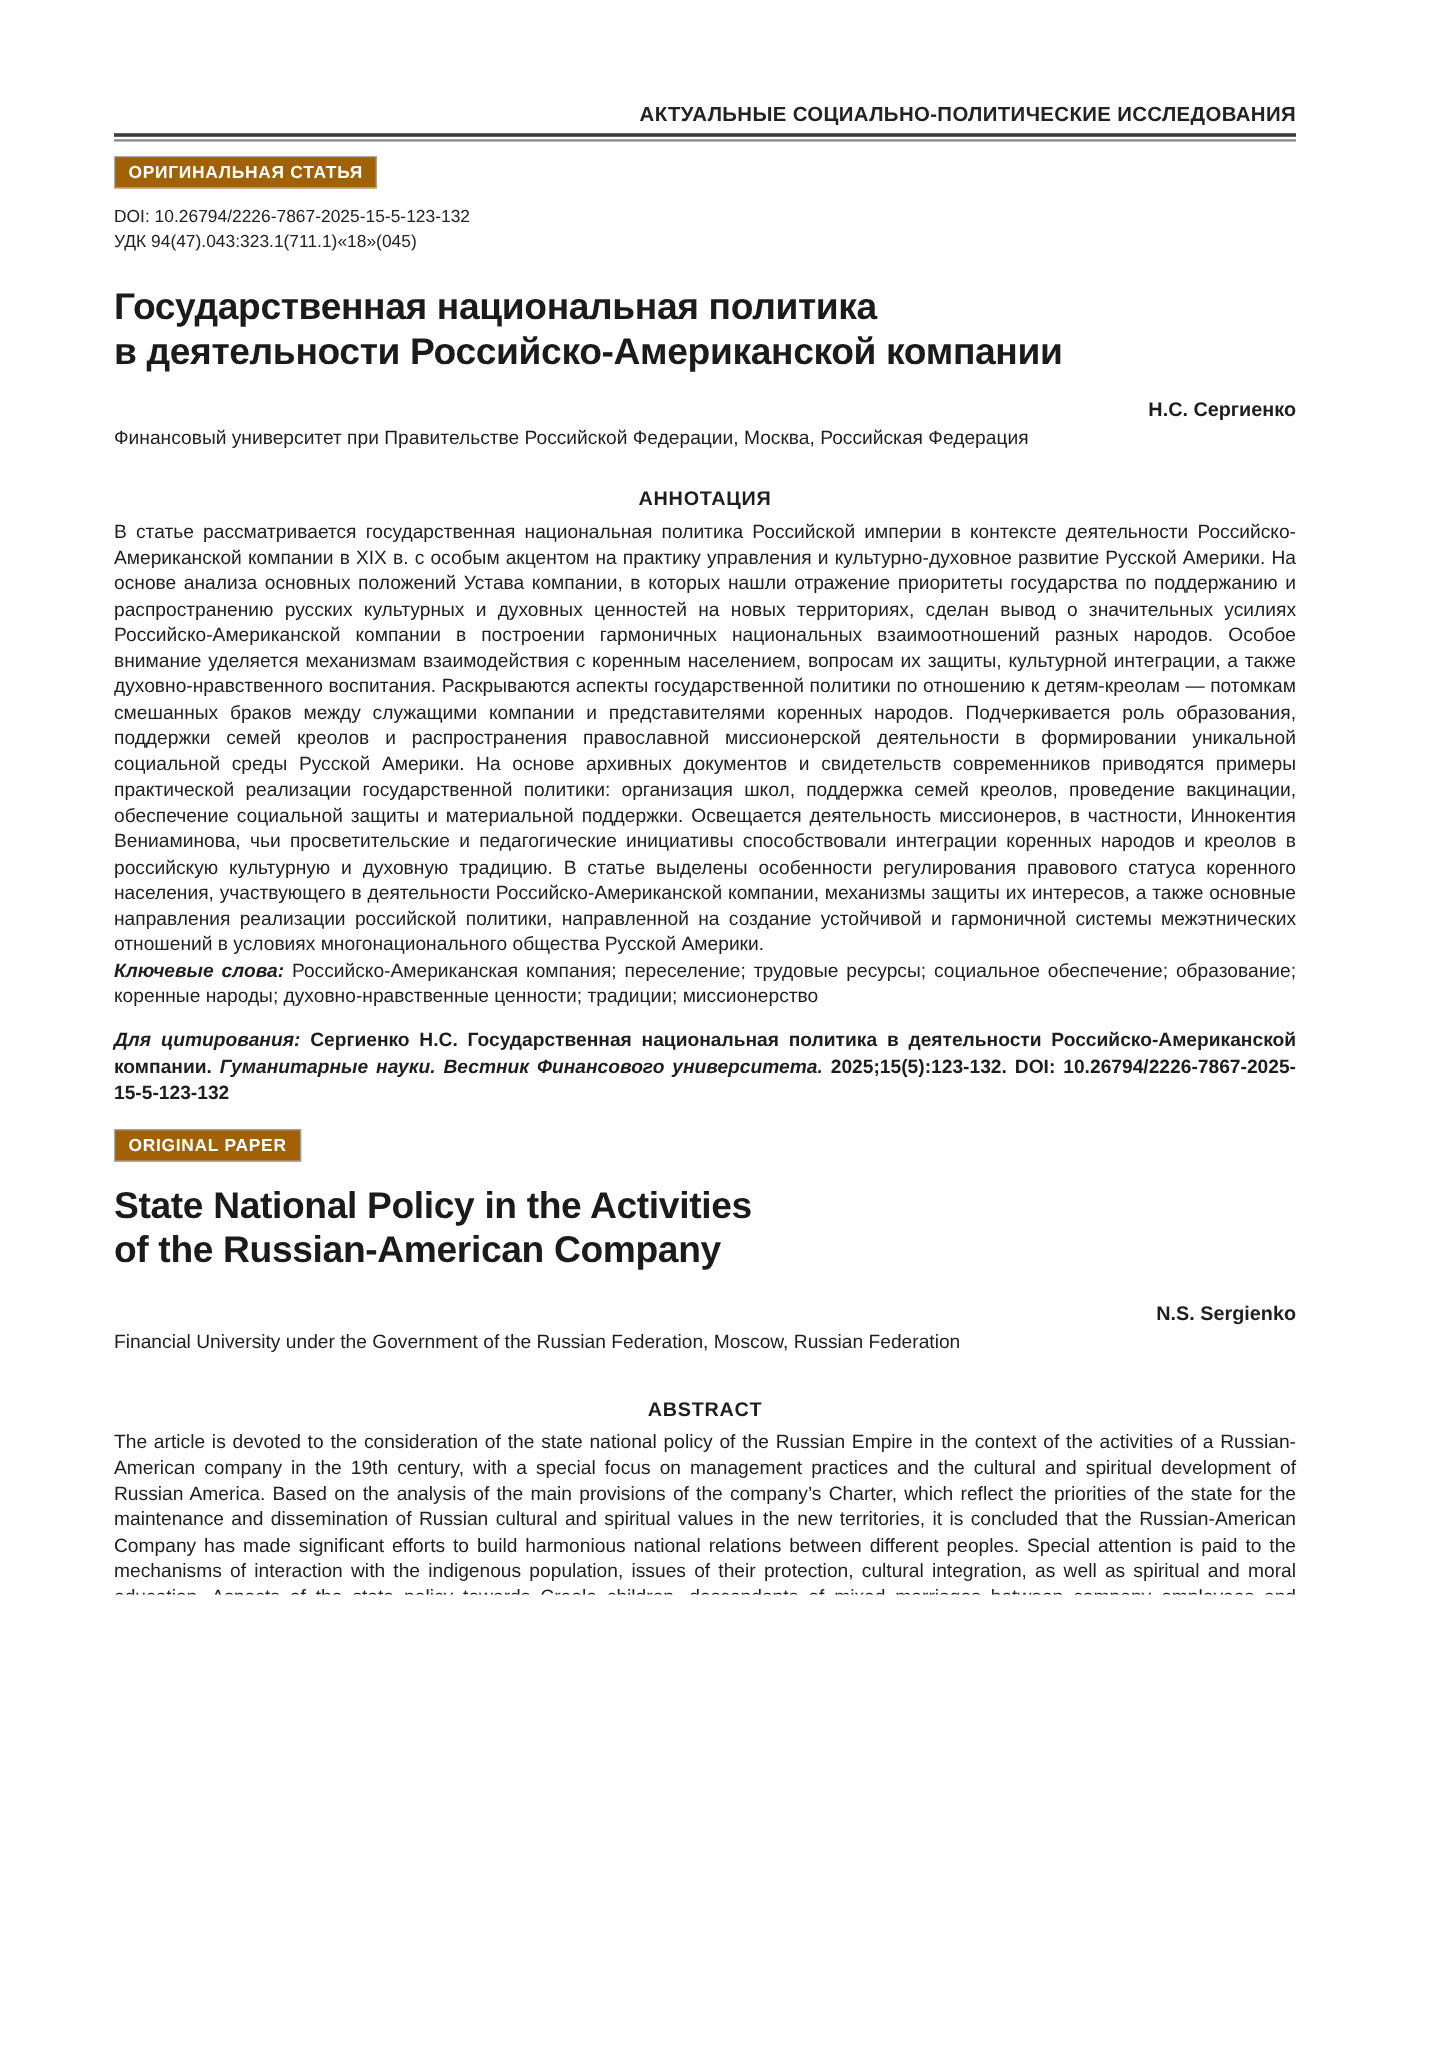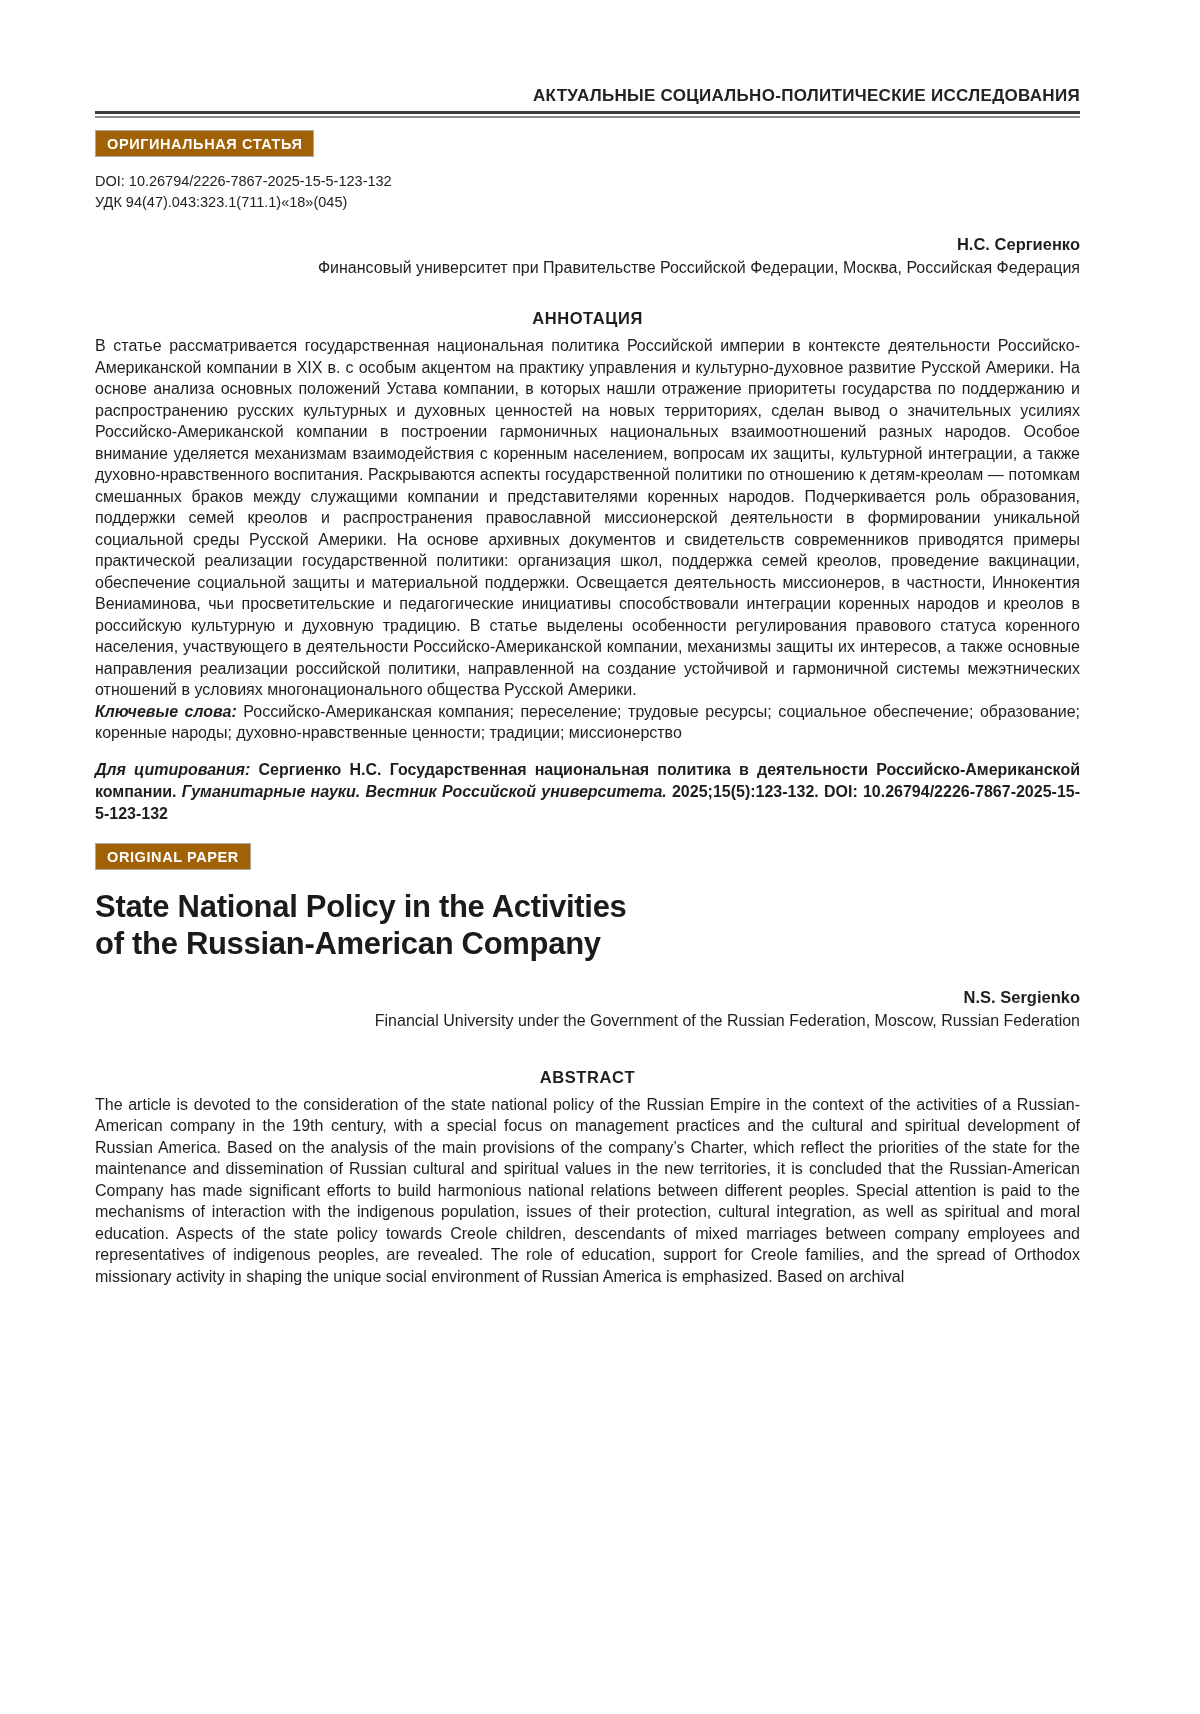--- a/index.html
+++ b/index.html
@@ -54,21 +54,21 @@
   }
   .article-title-en{margin-top:18px;}
   .author-line{
     text-align:right;
     font-weight:bold;
     font-size:16.5px;
     margin-top:22px;
   }
   .author-line-en{margin-top:26px;}
   .affiliation-line{
-    text-align:right;
+    text-align:left;
     font-size:16px;
     margin-top:5px;
   }
   .section-heading{
     text-align:center;
     font-weight:bold;
     font-size:16.5px;
     letter-spacing:0.6px;
     margin-top:32px;
   }
@@ -125,32 +125,33 @@
 
   <div class="badge-row">
     <span class="badge">ОРИГИНАЛЬНАЯ СТАТЬЯ</span>
   </div>
 
   <div class="meta">
     <div>DOI: 10.26794/2226-7867-2025-15-5-123-132</div>
     <div>УДК 94(47).043:323.1(711.1)«18»(045)</div>
   </div>
 
+  <h1 class="article-title"><span>Государственная национальная политика</span><br><span>в деятельности Российско-Американской компании</span></h1>
 
   <div class="author-line">Н.С. Сергиенко</div>
 
   <div class="affiliation-line">Финансовый университет при Правительстве Российской Федерации, Москва, Российская Федерация</div>
 
   <div class="section-heading">АННОТАЦИЯ</div>
 
   <p class="abstract-text">В статье рассматривается государственная национальная политика Российской империи в контексте деятельности Российско-Американской компании в XIX в. с особым акцентом на практику управления и культурно-духовное развитие Русской Америки. На основе анализа основных положений Устава компании, в которых нашли отражение приоритеты государства по поддержанию и распространению русских культурных и духовных ценностей на новых территориях, сделан вывод о значительных усилиях Российско-Американской компании в построении гармоничных национальных взаимоотношений разных народов. Особое внимание уделяется механизмам взаимодействия с коренным населением, вопросам их защиты, культурной интеграции, а также духовно-нравственного воспитания. Раскрываются аспекты государственной политики по отношению к детям-креолам — потомкам смешанных браков между служащими компании и представителями коренных народов. Подчеркивается роль образования, поддержки семей креолов и распространения православной миссионерской деятельности в формировании уникальной социальной среды Русской Америки. На основе архивных документов и свидетельств современников приводятся примеры практической реализации государственной политики: организация школ, поддержка семей креолов, проведение вакцинации, обеспечение социальной защиты и материальной поддержки. Освещается деятельность миссионеров, в частности, Иннокентия Вениаминова, чьи просветительские и педагогические инициативы способствовали интеграции коренных народов и креолов в российскую культурную и духовную традицию. В статье выделены особенности регулирования правового статуса коренного населения, участвующего в деятельности Российско-Американской компании, механизмы защиты их интересов, а также основные направления реализации российской политики, направленной на создание устойчивой и гармоничной системы межэтнических отношений в условиях многонационального общества Русской Америки.</p>
 
   <p class="keywords-text"><b><i>Ключевые слова: </i></b><span>Российско-Американская компания; переселение; трудовые ресурсы; социальное обеспечение; образование; коренные народы; духовно-нравственные ценности; традиции; миссионерство</span></p>
 
-  <p class="citation-block"><span class="ital">Для цитирования: </span><span>Сергиенко Н.С. Государственная национальная политика в деятельности Российско-Американской компании</span><span>. </span><span class="ital">Гуманитарные науки. Вестник Российской университета.</span><span> 2025;15(5):123-132. DOI: 10.26794/2226-7867-2025-15-5-123-132</span></p>
+  <p class="citation-block"><span class="ital">Для цитирования: </span><span>Сергиенко Н.С. Государственная национальная политика в деятельности Российско-Американской компании</span><span>. </span><span class="ital">Гуманитарные науки. Вестник Финансового университета.</span><span> 2025;15(5):123-132. DOI: 10.26794/2226-7867-2025-15-5-123-132</span></p>
 
   <div class="badge-row badge-row-en">
     <span class="badge">ORIGINAL PAPER</span>
   </div>
 
   <h1 class="article-title article-title-en"><span>State National Policy in the Activities</span><br><span>of the Russian-American Company</span></h1>
 
   <div class="author-line author-line-en">N.S. Sergienko</div>
 
   <div class="affiliation-line">Financial University under the Government of the Russian Federation, Moscow, Russian Federation</div>

